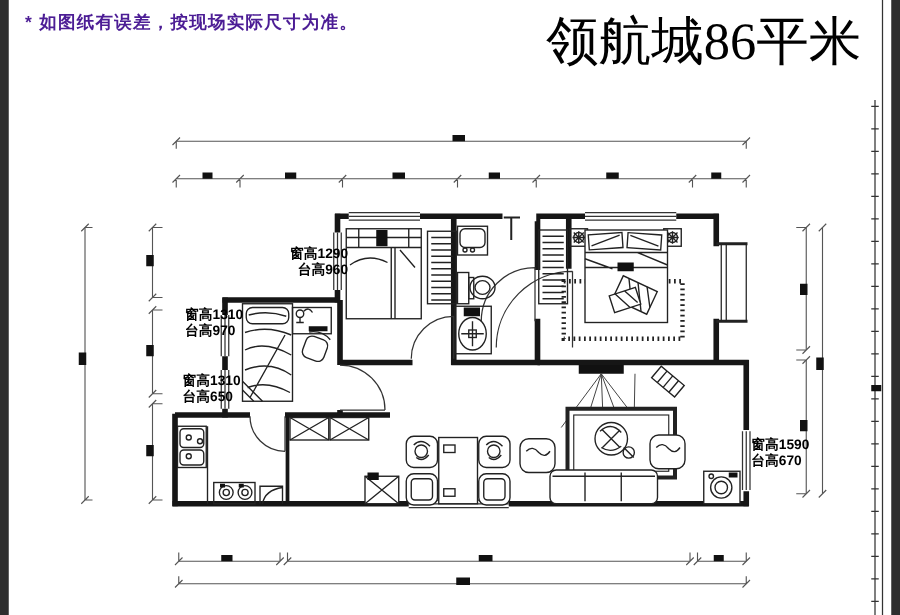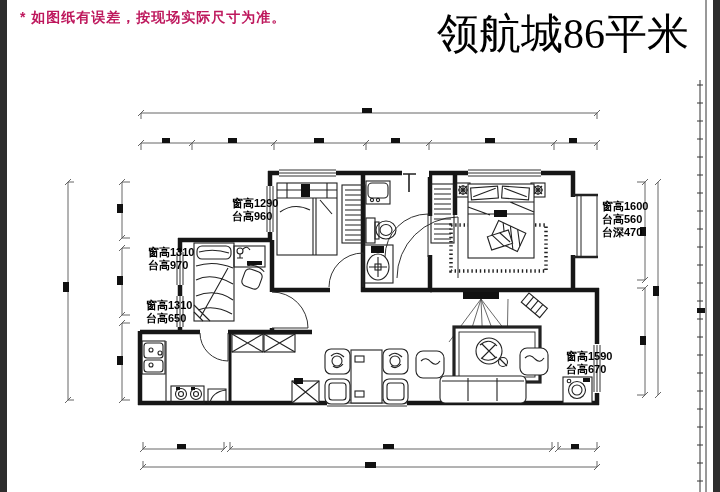--- a/index.html
+++ b/index.html
@@ -1,31 +1,31 @@
 <!DOCTYPE html>
 <html><head>
 <meta charset="utf-8">
 <style>
   html,body{margin:0;padding:0;background:#ffffff;}
   #stage{position:relative;width:720px;height:492px;background:#ffffff;overflow:hidden;
          font-family:"Liberation Sans","DejaVu Sans",sans-serif;color:#000;}
   #plan-svg{position:absolute;left:0;top:0;width:720px;height:492px;}
   .note{position:absolute;left:20px;top:9px;font-size:14px;font-weight:bold;
-        letter-spacing:1px;color:#be185d;white-space:nowrap;}
+        letter-spacing:1px;color:#4c1d95;white-space:nowrap;}
   .title{position:absolute;left:437px;top:4px;width:264px;height:62px;
          font-family:"Liberation Serif","DejaVu Serif",serif;font-size:42px;font-weight:400;
          white-space:nowrap;color:#000;line-height:60px;}
   .ann{position:absolute;font-size:11px;font-weight:bold;line-height:13px;
        color:#000;white-space:nowrap;}
   .ann span{display:block;}
-  #ann-1{left:232px;top:197px;}
+  #ann-1{left:232px;top:197px;text-align:right;}
   #ann-2{left:148px;top:246px;}
   #ann-3{left:146px;top:299px;}
   #ann-4{left:602px;top:200px;}
-  #ann-5{left:566px;top:350px;}
+  #ann-5{left:601px;top:350px;}
 </style>
 </head>
 <body>
 
 <div id="stage">
 
   <svg id="plan-svg" viewBox="0 0 720 492" fill="none" stroke-linecap="butt">
 
     <g>
       <rect x="0" y="0" width="7" height="492" fill="#2e2e2e" stroke="none"></rect>
@@ -349,23 +349,18 @@
     <span>台高960</span>
   </div>
   <div class="ann" id="ann-2">
     <span>窗高1310</span>
     <span>台高970</span>
   </div>
   <div class="ann" id="ann-3">
     <span>窗高1310</span>
     <span>台高650</span>
   </div>
-  <div class="ann" id="ann-4">
-    <span>窗高1600</span>
-    <span>台高560</span>
-    <span>台深470</span>
-  </div>
   <div class="ann" id="ann-5">
     <span>窗高1590</span>
     <span>台高670</span>
   </div>
 
 </div>
 
 </body></html>

